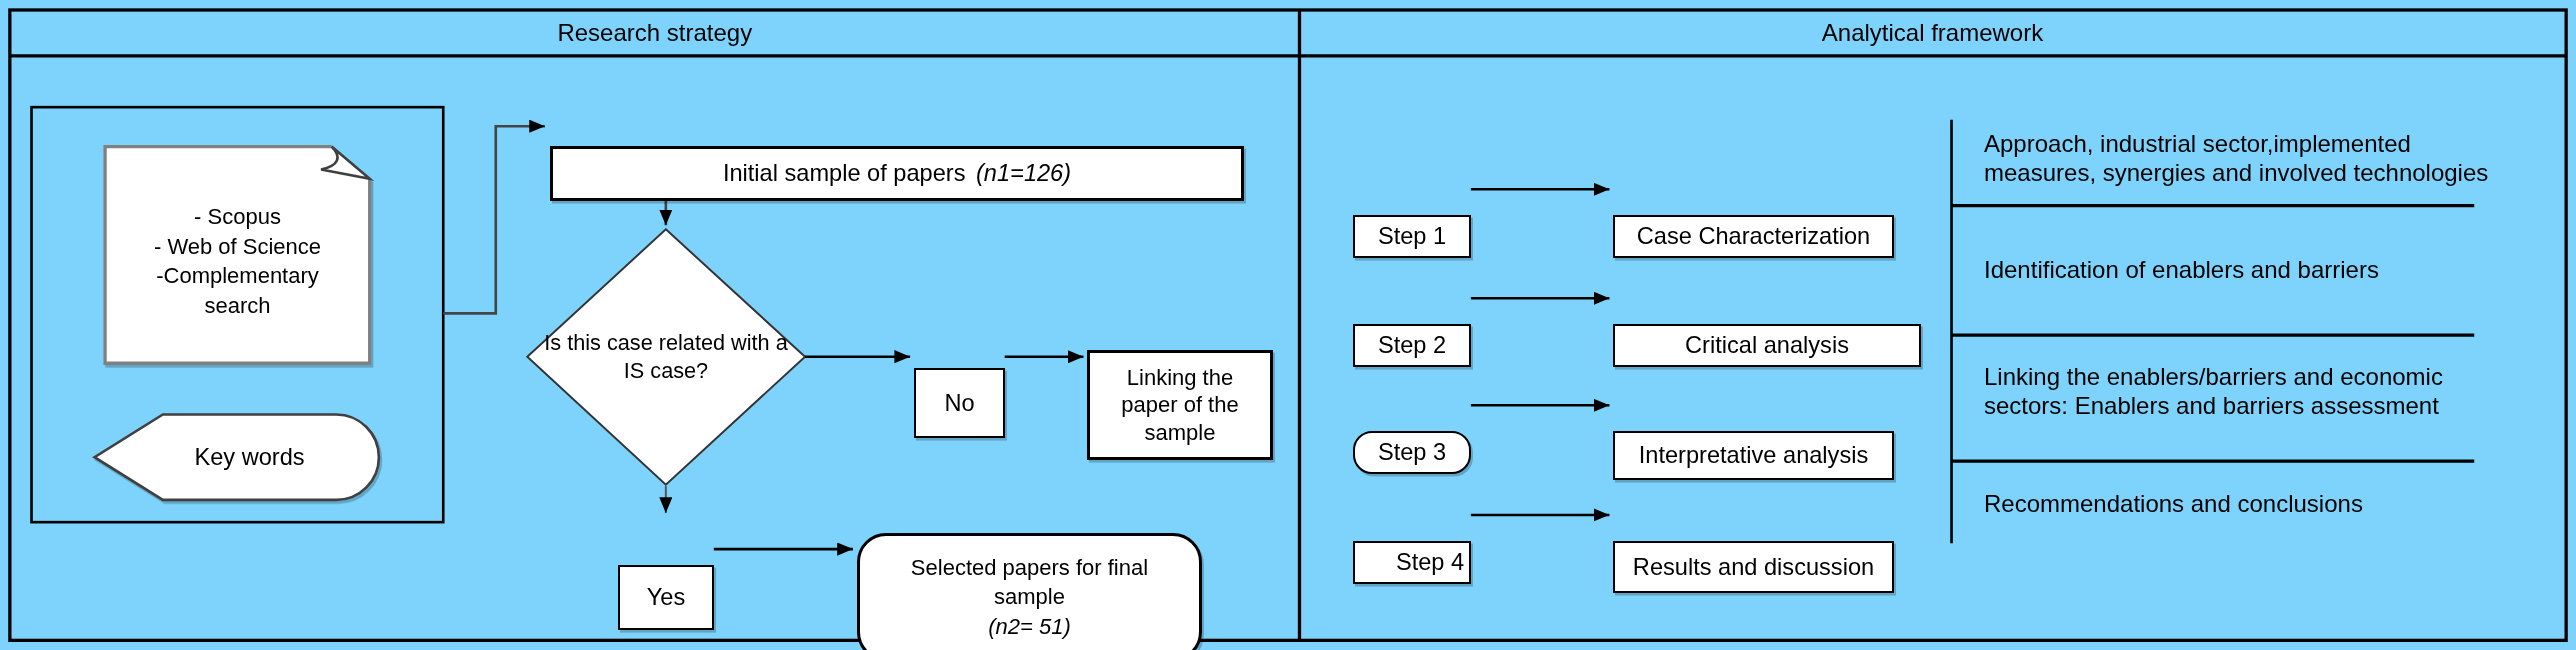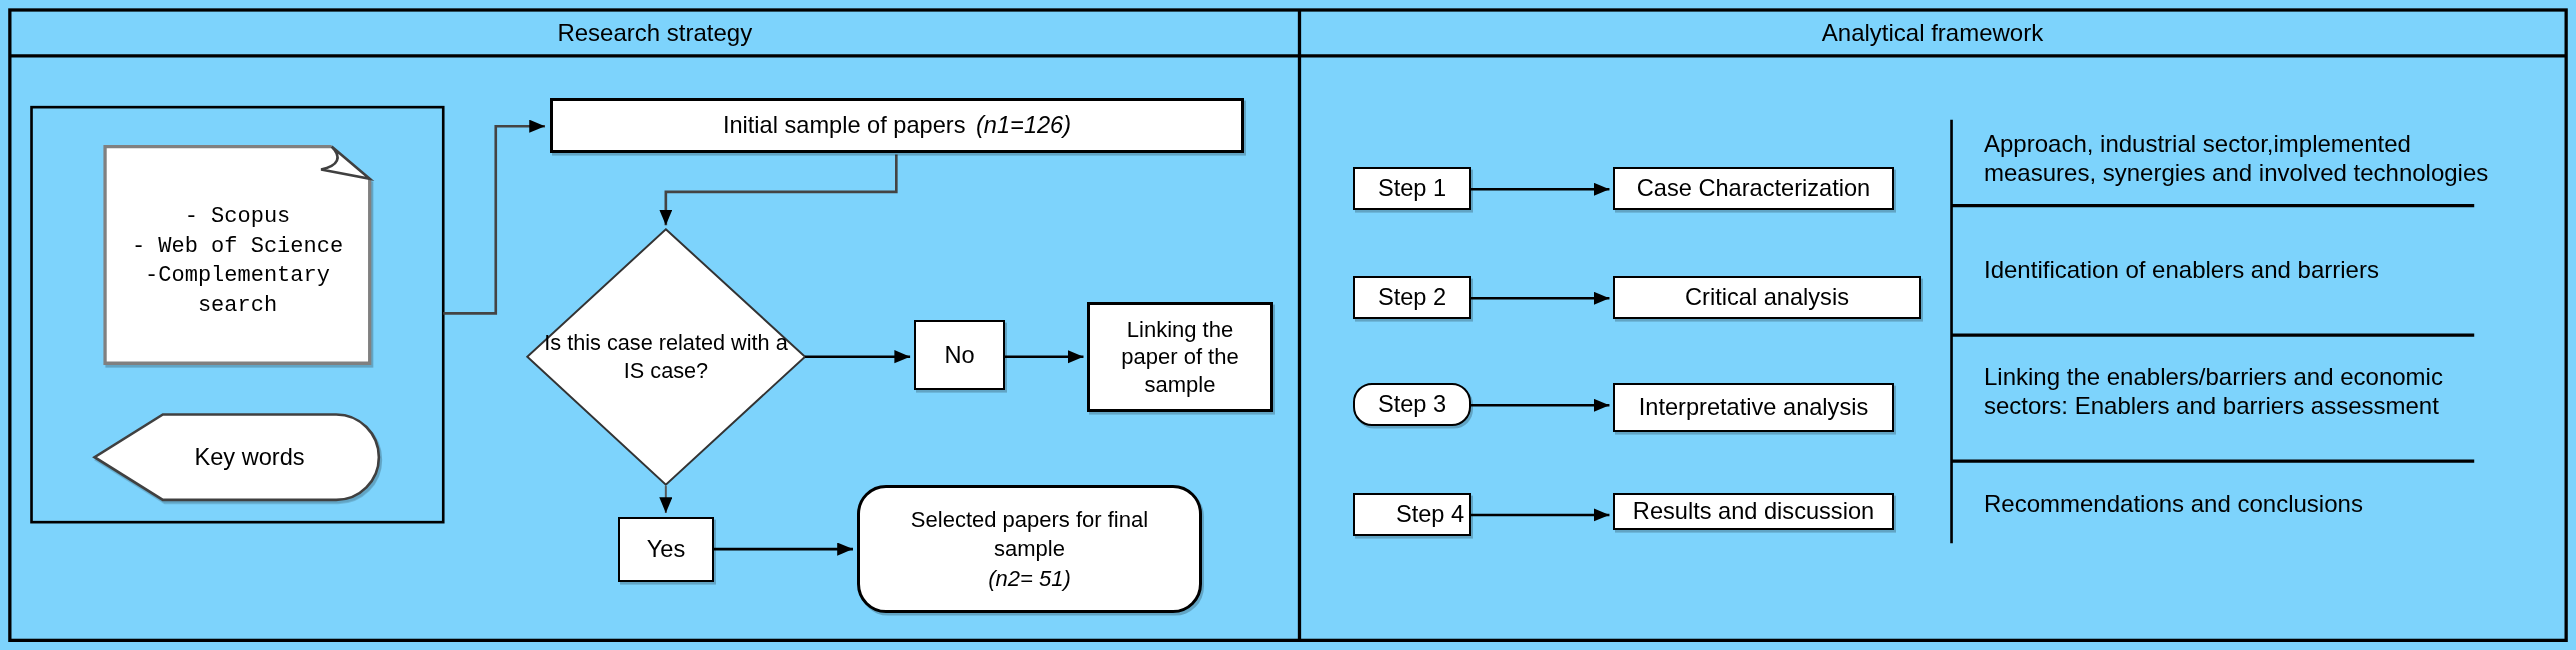--- a/index.html
+++ b/index.html
@@ -34,20 +34,21 @@
     z-index: 2;
     background: #ffffff;
     border: 2.6px solid #000;
     display: flex;
     justify-content: center;
     flex-direction: column;
     color: #000;
     box-shadow: 2px 2.6px 0 rgba(0,0,0,0.22);
     box-sizing: border-box;
     text-align: center;
+    margin-top: 48px;
   }
   .title {
     position: absolute;
     top: 19.7px;
     height: 27.6px;
     display: flex;
     align-items: center;
     justify-content: center;
     font-size: 24px;
     z-index: 3;
@@ -104,21 +105,21 @@
 
     <line x1="2972" y1="182" x2="2972" y2="827" stroke="#000" stroke-width="4"></line>
     <line x1="2972" y1="313" x2="3768" y2="313" stroke="#000" stroke-width="5"></line>
     <line x1="2972" y1="510" x2="3768" y2="510" stroke="#000" stroke-width="5"></line>
     <line x1="2972" y1="702" x2="3768" y2="702" stroke="#000" stroke-width="5"></line>
   </svg>
 
   <div class="title" style="left:9.8px; width:1290px;">Research strategy</div>
   <div class="title" style="left:1299px; width:1267px;">Analytical framework</div>
 
-  <div class="txt" style="left:108px; top:202px; width:259px; font-size:22px; line-height:29.5px;font-family:Liberation Mono, monospace;">
+  <div class="txt" style="left:108px; top:202px; width:259px; font-size:22px; line-height:29.5px;">
     <div>- Scopus</div>
     <div>- Web of Science</div>
     <div>-Complementary</div>
     <div>search</div>
   </div>
 
   <div class="txt" style="left:163px; top:443px; width:173px; height:29px; font-size:23.6px; line-height:29px;">Key words</div>
 
   <div class="box" style="left:550px; top:98px; width:694px; height:55px; border-width:3.3px;">
     <div style="font-size:23.6px;">
@@ -161,19 +162,19 @@
   </div>
 
   <div class="box" style="left:1353px; top:383px; width:118px; height:43px; font-size:23.6px;border-radius:19px;">Step 3</div>
   <div class="box" style="left:1613px; top:383px; width:281px; height:49px; font-size:23.6px;">Interpretative analysis</div>
   <div class="desc" style="top:362px;">
     <div>Linking the enablers/barriers and economic</div>
     <div>sectors: Enablers and barriers assessment</div>
   </div>
 
   <div class="box" style="left:1353px; top:493px; width:118px; height:43px; font-size:23.6px;padding-left:36px;">Step 4</div>
-  <div class="box" style="left:1613px; top:493px; width:281px; height:37px; font-size:23.6px;">Results and discussion</div>
+  <div class="box" style="left:1613px; top:493px; width:281px; height:52px; font-size:23.6px;">Results and discussion</div>
   <div class="desc" style="top:489px;">
     <div>Recommendations and conclusions</div>
   </div>
 
 </div>
 
 
 </body></html>

